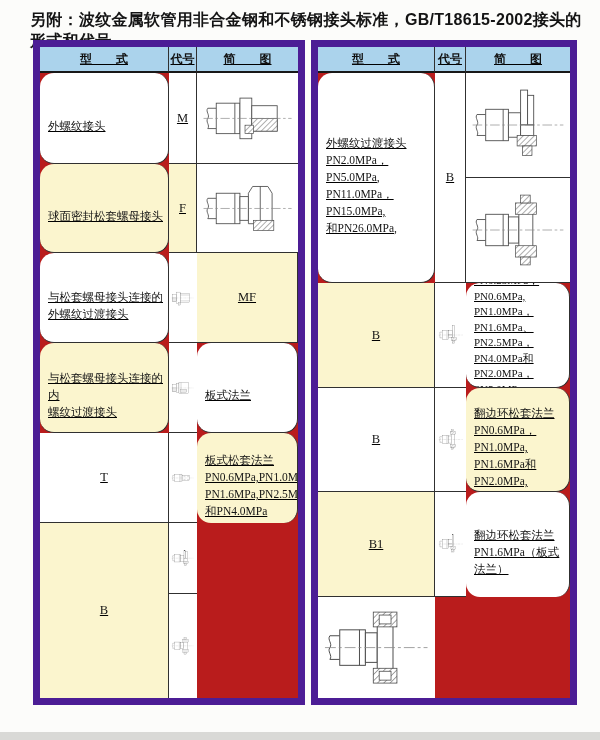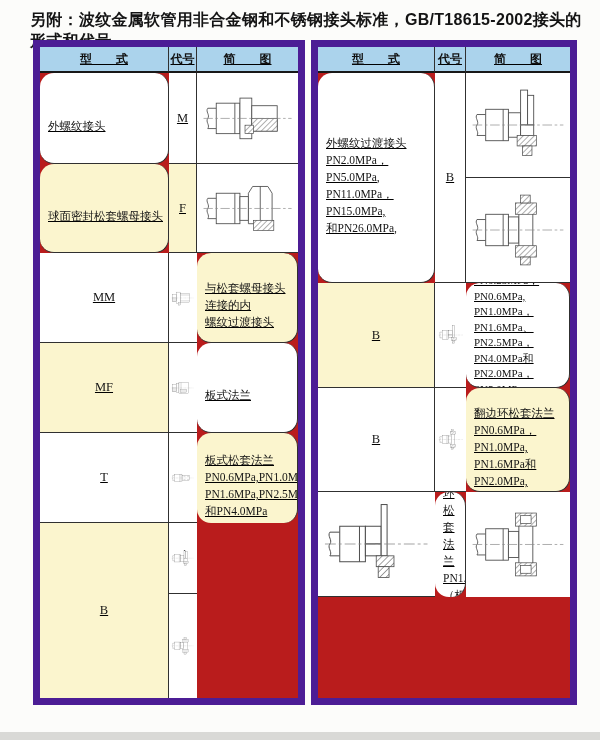--- a/index.html
+++ b/index.html
@@ -90,44 +90,45 @@
             <rect x="18" y="24" width="28" height="36" fill="#ffffff" stroke="#4a4a4a" stroke-width="1"></rect>
             <line x1="40" y1="24" x2="40" y2="60" stroke="#4a4a4a" stroke-width="1"></line>
             <rect x="46" y="28" width="10" height="28" fill="#ffffff" stroke="#4a4a4a" stroke-width="1"></rect>
             <path d="M56,24 L61,16 L79,16 L84,24 L84,60 L56,60 Z" fill="#ffffff" stroke="#4a4a4a" stroke-width="1"></path>
             <line x1="70" y1="16" x2="70" y2="60" stroke="#4a4a4a" stroke-width="1"></line>
             <rect x="62" y="56" width="24" height="12" fill="url(#hp2)" stroke="#4a4a4a" stroke-width="0.8"></rect>
             <path d="M3,42 H107" stroke="#8a8a8a" stroke-width="0.8" stroke-dasharray="11 3 3 3" fill="none"></path>
           </svg>
         </div>
       </div>
-      <div class="cell code">MM</div>
+      <div class="cell type">与松套螺母接头连接的
+外螺纹过渡接头</div>
       <div class="cell diag nbr">
         <div class="dwrap">
           <svg viewBox="0 0 110 84" preserveAspectRatio="xMidYMid meet" xmlns="http://www.w3.org/2000/svg">
     <defs>
               <pattern id="hp3" width="4.5" height="4.5" patternUnits="userSpaceOnUse" patternTransform="rotate(45)">
       <rect width="4.5" height="4.5" fill="#ffffff"></rect>
       <line x1="0" y1="0" x2="0" y2="4.5" stroke="#6f6f6f" stroke-width="1.3"></line>
     </pattern>
             </defs>
             <rect x="8" y="24" width="20" height="36" fill="#ffffff" stroke="#4a4a4a" stroke-width="1"></rect>
             <rect x="8" y="42" width="20" height="16" fill="url(#hp3)" stroke="#4a4a4a" stroke-width="0.8"></rect>
             <rect x="28" y="14" width="18" height="56" fill="#ffffff" stroke="#4a4a4a" stroke-width="1"></rect>
             <rect x="46" y="20" width="42" height="44" fill="#ffffff" stroke="#4a4a4a" stroke-width="1"></rect>
             <line x1="46" y1="28" x2="88" y2="28" stroke="#4a4a4a" stroke-width="1"></line>
             <line x1="46" y1="56" x2="88" y2="56" stroke="#4a4a4a" stroke-width="1"></line>
             <rect x="34" y="64" width="12" height="12" fill="url(#hp3)" stroke="#4a4a4a" stroke-width="0.8"></rect>
             <path d="M3,42 H107" stroke="#8a8a8a" stroke-width="0.8" stroke-dasharray="11 3 3 3" fill="none"></path>
           </svg>
         </div>
       </div>
+      <div class="cell code hl">MF</div>
       <div class="cell type hl">与松套螺母接头连接的内
 螺纹过渡接头</div>
-      <div class="cell code hl">MF</div>
       <div class="cell diag nbr">
         <div class="dwrap">
           <svg viewBox="0 0 110 84" preserveAspectRatio="xMidYMid meet" xmlns="http://www.w3.org/2000/svg">
     <defs>
               <pattern id="hp4" width="4.5" height="4.5" patternUnits="userSpaceOnUse" patternTransform="rotate(45)">
       <rect width="4.5" height="4.5" fill="#ffffff"></rect>
       <line x1="0" y1="0" x2="0" y2="4.5" stroke="#6f6f6f" stroke-width="1.3"></line>
     </pattern>
             </defs>
             <rect x="8" y="26" width="18" height="32" fill="#ffffff" stroke="#4a4a4a" stroke-width="1"></rect>
@@ -308,20 +309,21 @@
             <rect x="57" y="1" width="10" height="7" fill="url(#hp11)" stroke="#4a4a4a" stroke-width="0.8"></rect>
             <rect x="52" y="63" width="22" height="13" fill="url(#hp11)" stroke="#4a4a4a" stroke-width="0.8"></rect>
             <rect x="57" y="76" width="10" height="7" fill="url(#hp11)" stroke="#4a4a4a" stroke-width="0.8"></rect>
             <path d="M3,42 H107" stroke="#8a8a8a" stroke-width="0.8" stroke-dasharray="11 3 3 3" fill="none"></path>
           </svg>
         </div>
       </div>
       <div class="cell type hl">翻边环松套法兰
 PN0.6MPa，PN1.0MPa,
 PN1.6MPa和PN2.0MPa,</div>
+      <div class="cell code hl">B1</div>
       <div class="cell diag nbr">
         <div class="dwrap">
           <svg viewBox="0 0 110 84" preserveAspectRatio="xMidYMid meet" xmlns="http://www.w3.org/2000/svg">
     <defs>
               <pattern id="hp12" width="4.5" height="4.5" patternUnits="userSpaceOnUse" patternTransform="rotate(45)">
       <rect width="4.5" height="4.5" fill="#ffffff"></rect>
       <line x1="0" y1="0" x2="0" y2="4.5" stroke="#6f6f6f" stroke-width="1.3"></line>
     </pattern>
             </defs>
             <path d="M18,30 L8,30 C5,34 11,38 8,42 C5,46 11,50 8,54 L18,54" fill="#ffffff" stroke="#4a4a4a" stroke-width="1"></path>

